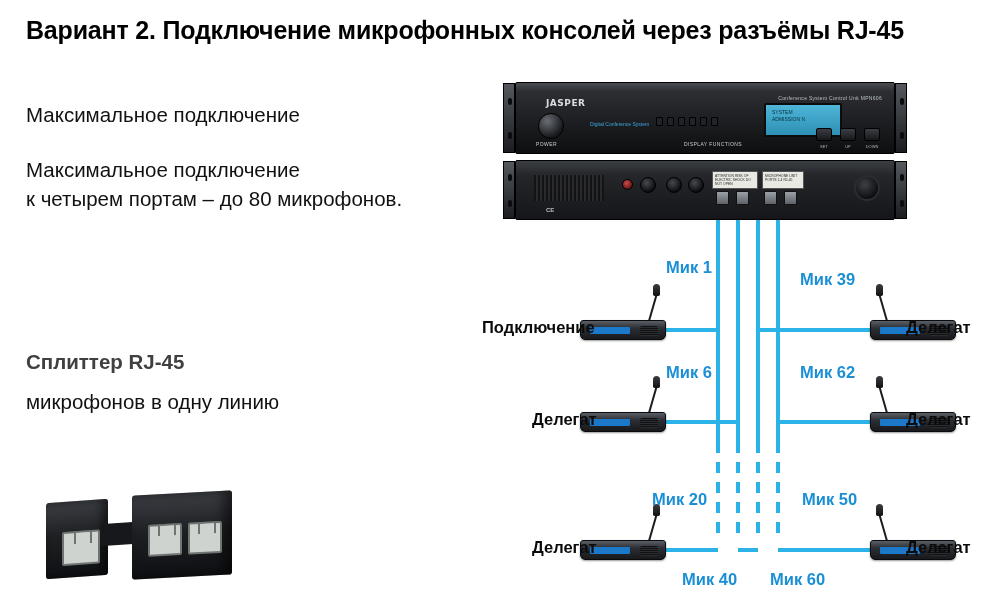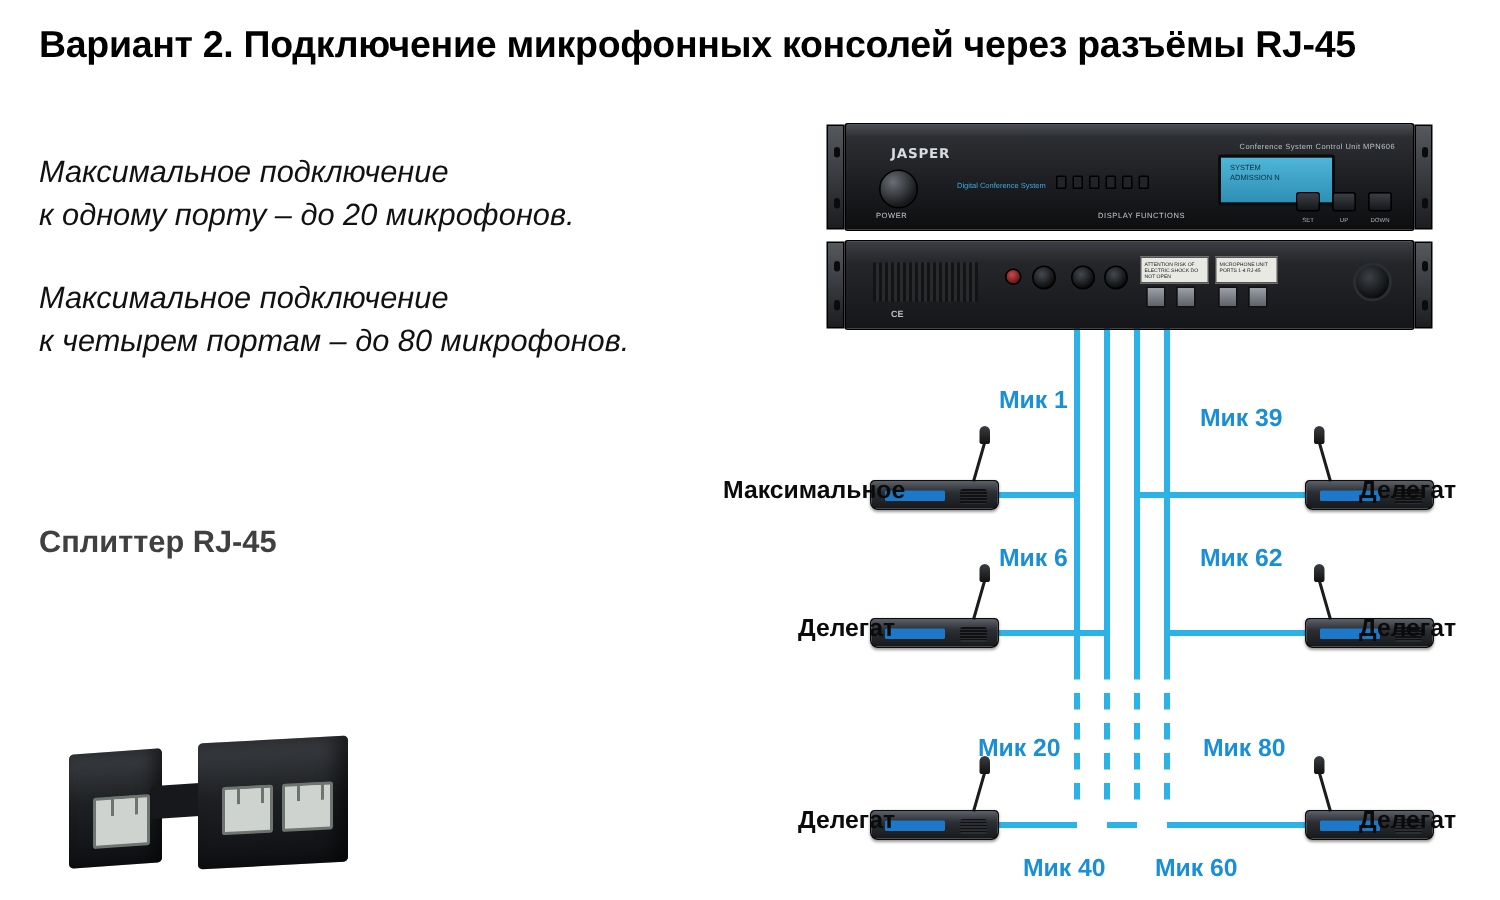--- a/index.html
+++ b/index.html
@@ -28,21 +28,20 @@
   .left-col {
     position: absolute;
     left: 26px; top: 100px;
     width: 460px;
   }
   .para {
     font-size: 20.5px;
     line-height: 29px;
     color: #111;
     margin-bottom: 26px;
-    font-style: italic;
   }
   .para div { white-space: nowrap; }
 
   .splitter-head {
     position: absolute;
     left: 26px; top: 350px;
     font-size: 20.5px;
     font-weight: bold;
     color: #404040;
   }
@@ -119,21 +118,20 @@
   .rack {
     position: absolute;
     left: 45px; top: 12px;
     width: 360px; height: 150px;
   }
   .rack-front, .rack-back {
     position: absolute; left: 0; width: 380px;
     background: linear-gradient(180deg,#4a4d52 0%, #2c2e32 12%, #1a1c1f 60%, #0d0e10 100%);
     border: 1px solid #000;
     border-radius: 2px;
-    margin-left: 48px;
   }
   .rack-front { top: 0; height: 72px; }
   .rack-back  { top: 78px; height: 60px; background: linear-gradient(180deg,#3a3d41 0%, #24262a 25%, #141619 100%); }
   .ear {
     position: absolute;
     width: 12px; height: 100%;
     background: linear-gradient(180deg,#55585d,#1b1d20);
     border: 1px solid #000;
     top: 0;
   }
@@ -280,30 +278,30 @@
   }
 </style>
 </head>
 <body>
 
 <div class="title">Вариант 2. Подключение микрофонных консолей через разъёмы RJ-45</div>
 
 <div class="left-col">
   <div class="para">
     <div>Максимальное подключение</div>
-    <div>к одному порту – до 20 микрофонов.</div>
   </div>
   <div class="para">
     <div>Максимальное подключение</div>
     <div>к четырем портам – до 80 микрофонов.</div>
   </div>
 </div>
 
 <div class="splitter-head">Сплиттер RJ-45</div>
 <div class="splitter-desc">
+  <div>микрофонов в одну линию</div>
 </div>
 
 <div class="splitter-art">
   <div class="plug plug-single">
     <div class="jack jack-1"></div>
   </div>
   <div class="plug-cable"></div>
   <div class="plug plug-double">
     <div class="jack jack-2"></div>
     <div class="jack jack-3"></div>
@@ -453,29 +451,29 @@
     <div class="spk"></div>
   </div>
   <div class="console left-face" style="left:400px; top:438px;">
     <div class="gooseneck"></div>
     <div class="mic-head"></div>
     <div class="base"></div>
     <div class="panel"></div>
     <div class="spk"></div>
   </div>
 
-  <div class="lbl" style="left:12px; top:248px;">Максимальное</div>
+  <div class="lbl" style="left:12px; top:248px;">Подключение</div>
   <div class="lbl" style="left:436px; top:248px;">Делегат</div>
   <div class="lbl" style="left:62px; top:340px;">Делегат</div>
   <div class="lbl" style="left:436px; top:340px;">Делегат</div>
   <div class="lbl" style="left:62px; top:468px;">Делегат</div>
   <div class="lbl" style="left:436px; top:468px;">Делегат</div>
 
   <div class="mic-lbl" style="left:196px; top:188px;">Мик 1</div>
   <div class="mic-lbl" style="left:330px; top:200px;">Мик 39</div>
   <div class="mic-lbl" style="left:196px; top:293px;">Мик 6</div>
   <div class="mic-lbl" style="left:330px; top:293px;">Мик 62</div>
   <div class="mic-lbl" style="left:182px; top:420px;">Мик 20</div>
-  <div class="mic-lbl" style="left:332px; top:420px;">Мик 80</div>
+  <div class="mic-lbl" style="left:332px; top:420px;">Мик 50</div>
 
   <div class="mic-lbl" style="left:212px; top:500px;">Мик 40</div>
   <div class="mic-lbl" style="left:300px; top:500px;">Мик 60</div>
 </div>
 
 </body></html>

